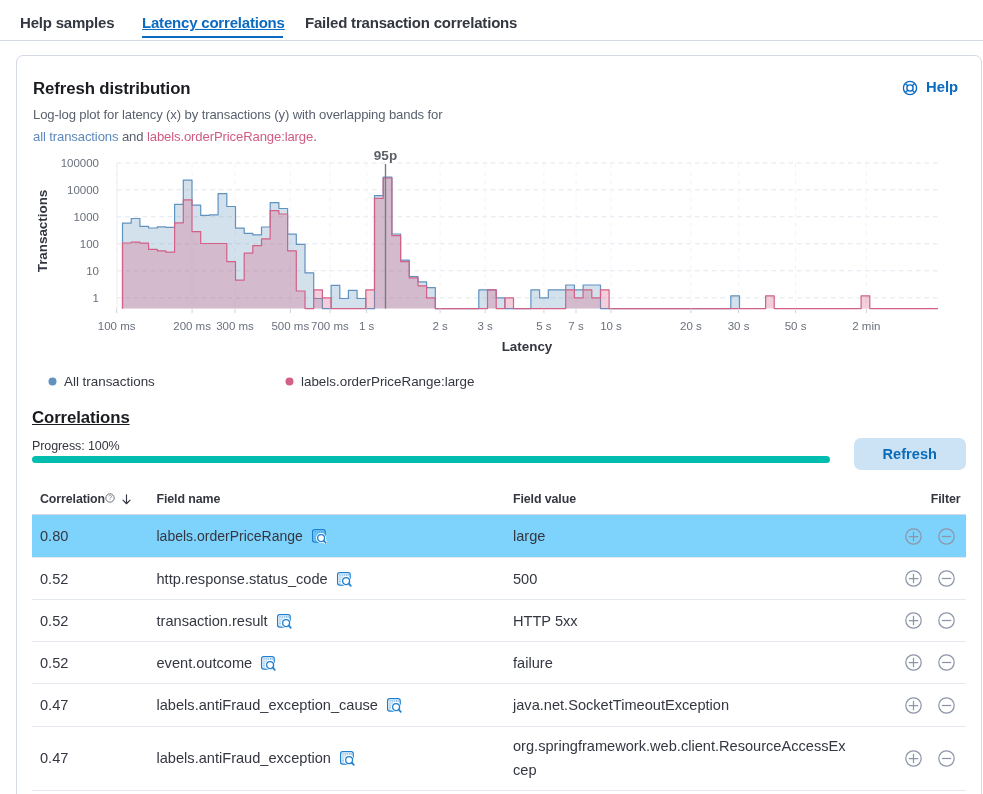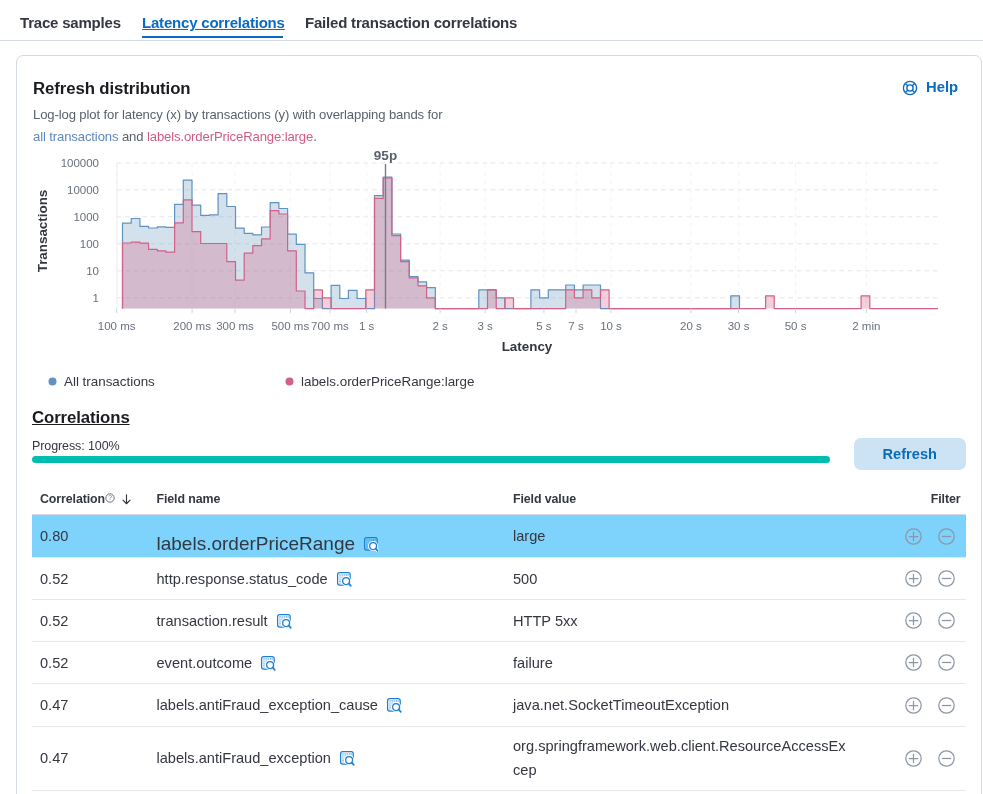--- a/index.html
+++ b/index.html
@@ -2,21 +2,21 @@
 <html><head><meta charset="utf-8">
 <style>
   * { margin:0; padding:0; box-sizing:border-box; }
   html,body { width:983px; height:794px; background:#fff; overflow:hidden;
     font-family:"Liberation Sans",sans-serif; }
   .abs { position:absolute; }
 </style></head>
 <body>
 
 <div class="abs" style="left:0;top:0;width:983px;height:41px;border-bottom:1px solid #d3dae6;">
-  <span class="abs" style="left:20px;top:14px;font-size:15px;letter-spacing:-0.2px;font-weight:bold;color:#343741;">Trace samples</span>
+  <span class="abs" style="left:20px;top:14px;font-size:15px;letter-spacing:-0.2px;font-weight:bold;color:#343741;">Help samples</span>
   <span class="abs" style="left:142px;top:14px;font-size:15px;letter-spacing:-0.2px;font-weight:bold;color:#0b6bc2;text-decoration:underline;">Latency correlations</span>
   <div class="abs" style="left:142px;top:35.5px;width:141px;height:2.5px;background:#0b6bc2;"></div>
   <span class="abs" style="left:305px;top:14px;font-size:15px;letter-spacing:-0.2px;font-weight:bold;color:#343741;">Failed transaction correlations</span>
 </div>
 
 <div class="abs" style="left:15.5px;top:55px;width:966px;height:900px;border:1px solid #d3dae6;border-radius:7px;background:#fff;"></div>
 
 <span class="abs" style="left:33px;top:79px;font-size:16.8px;letter-spacing:-0.1px;font-weight:bold;color:#1a1c21;">Refresh distribution</span>
 <svg width="16" height="16" viewBox="0 0 16 16" style="position:absolute;left:902px;top:80px;">
     <g fill="none" stroke="#0b6bc2" stroke-width="1.35">
@@ -117,21 +117,21 @@
   <span class="abs" style="left:88px;top:6px;"><svg width="13" height="13" viewBox="0 0 16 16">
         <path d="M8 2.2v11M8 13.2l-4.4-4.4M8 13.2l4.4-4.4" fill="none" stroke="#343741" stroke-width="1.4" stroke-linecap="round" stroke-linejoin="round"></path>
       </svg></span>
   <span class="abs" style="left:124.5px;top:6px;font-size:12.4px;letter-spacing:-0.1px;font-weight:bold;color:#343741;">Field name</span>
   <span class="abs" style="left:481px;top:6px;font-size:12.4px;letter-spacing:-0.1px;font-weight:bold;color:#343741;">Field value</span>
   <span class="abs" style="right:5px;top:6px;font-size:12.4px;letter-spacing:-0.1px;font-weight:bold;color:#343741;">Filter</span>
 </div>
 
 <div style="position:absolute;left:32px;top:515px;width:933.5px;height:43px;background:#7dd3fc;border-bottom:1px solid #e4e8ef;">
   <div style="position:absolute;left:8px;top:0;height:100%;display:flex;align-items:center;font-size:14.6px;color:#343741;">0.80</div>
-  <div style="position:absolute;left:124.5px;top:8px;height:100%;display:flex;align-items:center;gap:8px;font-size:19px;color:#343741;">labels.orderPriceRange<svg width="16" height="16" viewBox="0 0 16 16" style="flex:none;">
+  <div style="position:absolute;left:124.5px;top:0;height:100%;display:flex;align-items:center;gap:8px;font-size:14px;color:#343741;">labels.orderPriceRange<svg width="16" height="16" viewBox="0 0 16 16" style="flex:none;">
         <rect x="1.6" y="1.6" width="12.6" height="12.6" rx="2.1" fill="none" stroke="#1e7fd0" stroke-width="1.25"></rect>
         <circle cx="4.0" cy="3.9" r="0.62" fill="#1e7fd0"></circle>
         <circle cx="6.1" cy="3.9" r="0.62" fill="#1e7fd0"></circle>
         <circle cx="8.2" cy="3.9" r="0.62" fill="#1e7fd0"></circle>
         <circle cx="10.3" cy="3.9" r="0.62" fill="#1e7fd0"></circle>
         <circle cx="12.1" cy="3.9" r="0.62" fill="#1e7fd0"></circle>
         <circle cx="4.0" cy="6.0" r="0.62" fill="#1e7fd0"></circle>
         <circle cx="6.1" cy="6.0" r="0.62" fill="#1e7fd0"></circle>
         <circle cx="8.2" cy="6.0" r="0.62" fill="#1e7fd0"></circle>
         <circle cx="10.3" cy="6.0" r="0.62" fill="#1e7fd0"></circle>

